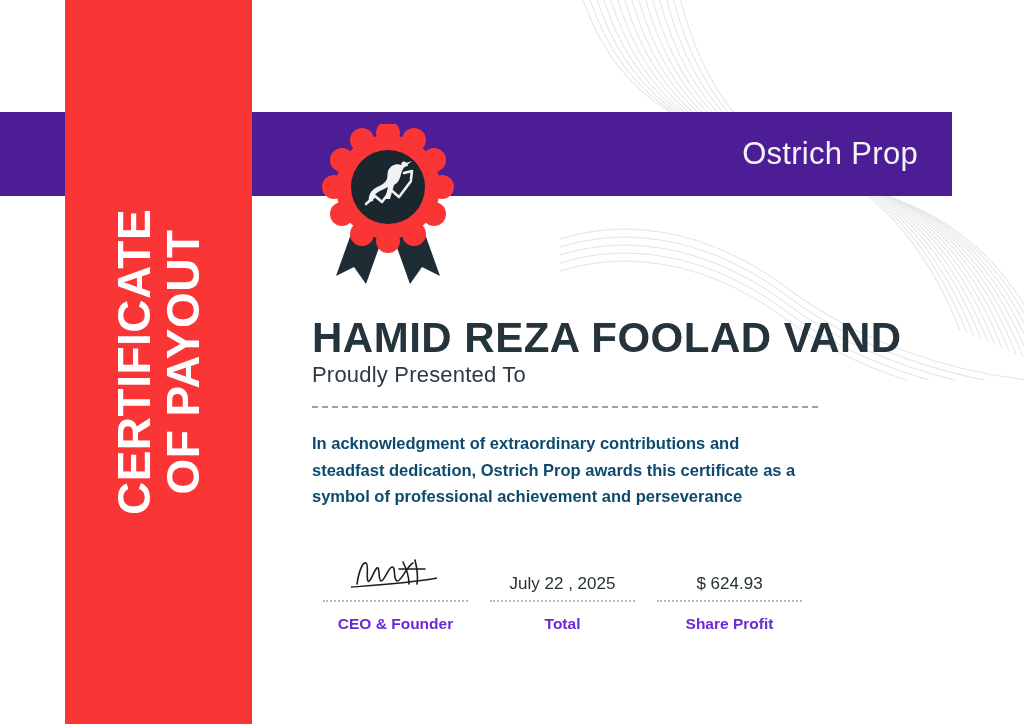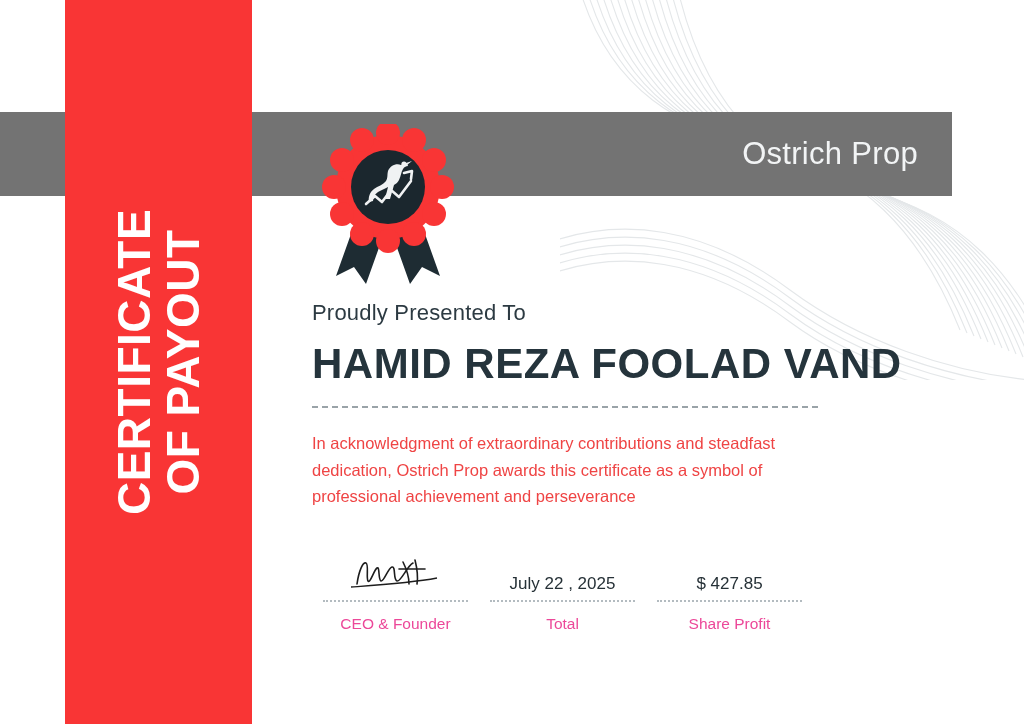--- a/index.html
+++ b/index.html
@@ -23,21 +23,21 @@
     width:464px; height:380px;
     z-index:1;
     pointer-events:none;
   }
 
   
   #header-bar {
     position:absolute;
     left:0; top:112px;
     width:952px; height:84px;
-    background:#737373;
+    background:#4c1d95;
     z-index:2;
   }
   #brand-name {
     position:absolute;
     right:34px; top:50%;
     transform:translateY(-50%);
     color:#f2f4f5;
     font-size:31px;
     font-weight:400;
     letter-spacing:0.3px;
@@ -98,24 +98,24 @@
   }
   #name-divider {
     margin-top:18px;
     width:506px;
     height:0;
     border-top:2px dashed #9aa3a8;
   }
   #citation {
     margin-top:22px;
     width:500px;
-    color:#ef4444;
+    color:#0c4a6e;
     font-size:16.5px;
     line-height:1.62;
-    font-weight:400;
+    font-weight:700;
   }
 
   
   #footer {
     position:absolute;
     left:312px; top:552px;
     width:670px;
     display:flex;
     z-index:4;
   }
@@ -137,23 +137,23 @@
     padding-bottom:2px;
   }
   .footer-sep {
     margin-top:4px;
     width:145px;
     height:0;
     border-top:2px dotted #b3bbc0;
   }
   .footer-label {
     margin-top:13px;
-    color:#ec4899;
+    color:#6d28d9;
     font-size:15.5px;
-    font-weight:400;
+    font-weight:700;
     white-space:nowrap;
   }
   #signature-mark { height:44px; display:flex; align-items:flex-end; justify-content:center; }
 </style>
 </head>
 <body>
 
 <div id="certificate">
 
   <svg id="wave-decoration" viewBox="0 0 464 380" preserveAspectRatio="none" aria-hidden="true">
@@ -225,22 +225,22 @@
       <circle cx="86" cy="40" r="2.6"></circle>
       <path d="M88,39 l6,-2 l-5,4 Z"></path>
     </g>
     <g fill="none" stroke="#f0f2f3" stroke-width="2.6" stroke-linecap="round" stroke-linejoin="round">
       <path d="M48,80 l9,-8 l7,6 l9,-12 l8,7 l12,-16"></path>
       <path d="M86,49 l8,-2 l-1,8"></path>
     </g>
   </svg>
 
   <div id="body-content">
+    <div id="recipient-name">HAMID REZA FOOLAD VAND</div>
     <div id="presented-label">Proudly Presented To</div>
-    <div id="recipient-name">HAMID REZA FOOLAD VAND</div>
     <div id="name-divider"></div>
     <div id="citation">In acknowledgment of extraordinary contributions and steadfast dedication, Ostrich Prop awards this certificate as a symbol of professional achievement and perseverance</div>
   </div>
 
   <div id="footer">
 
     <div class="footer-col">
       <div id="signature-mark">
         <svg width="110" height="42" viewBox="0 0 110 42" aria-hidden="true">
           <g fill="none" stroke="#1d1d1d" stroke-width="1.6" stroke-linecap="round">
@@ -258,21 +258,21 @@
       <div class="footer-label">CEO &amp; Founder</div>
     </div>
 
     <div class="footer-col">
       <div class="footer-value">July 22 , 2025</div>
       <div class="footer-sep"></div>
       <div class="footer-label">Total</div>
     </div>
 
     <div class="footer-col">
-      <div class="footer-value">$ 427.85</div>
+      <div class="footer-value">$ 624.93</div>
       <div class="footer-sep"></div>
       <div class="footer-label">Share Profit</div>
     </div>
 
 
   </div>
 
 </div>
 
 </body></html>

